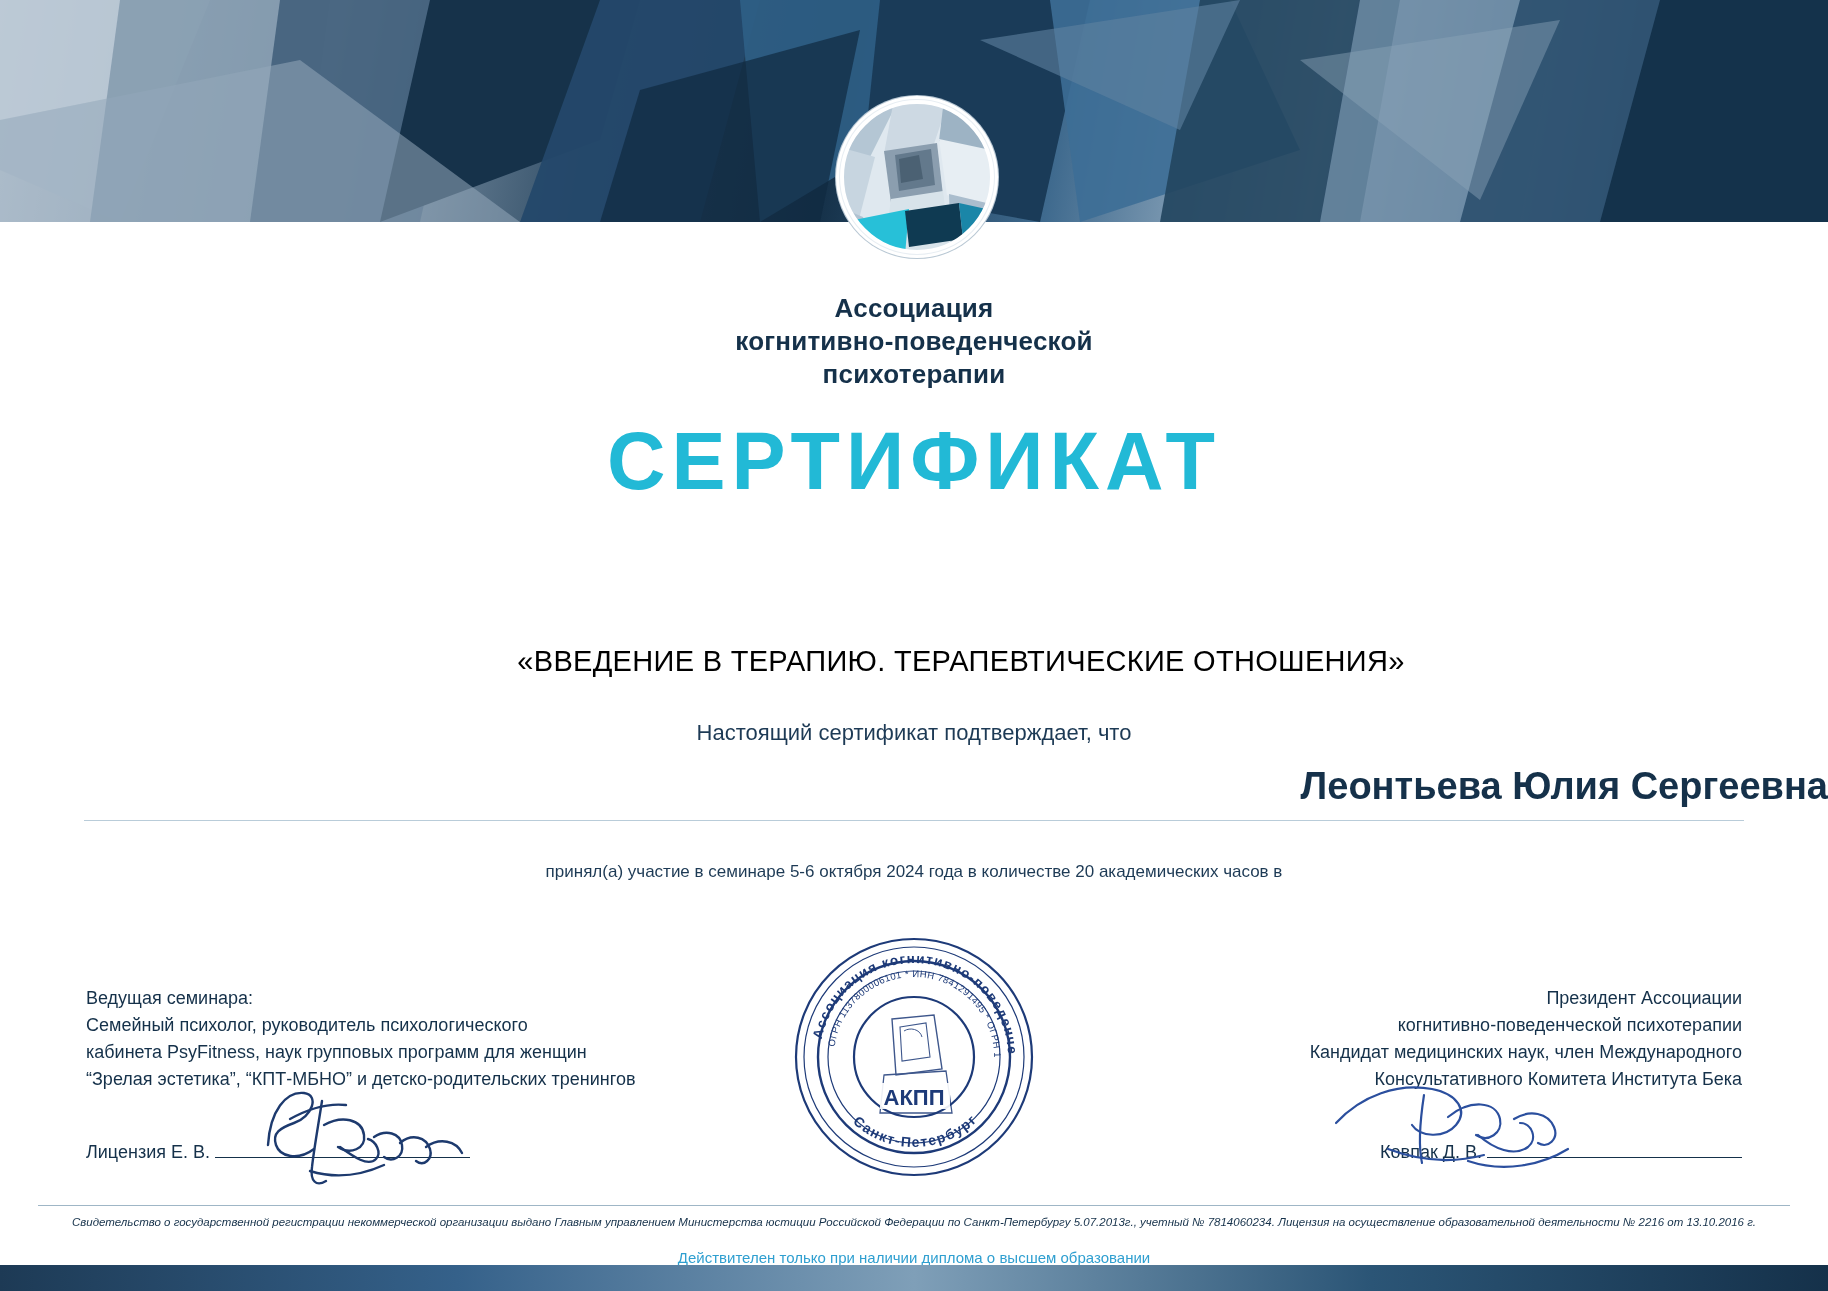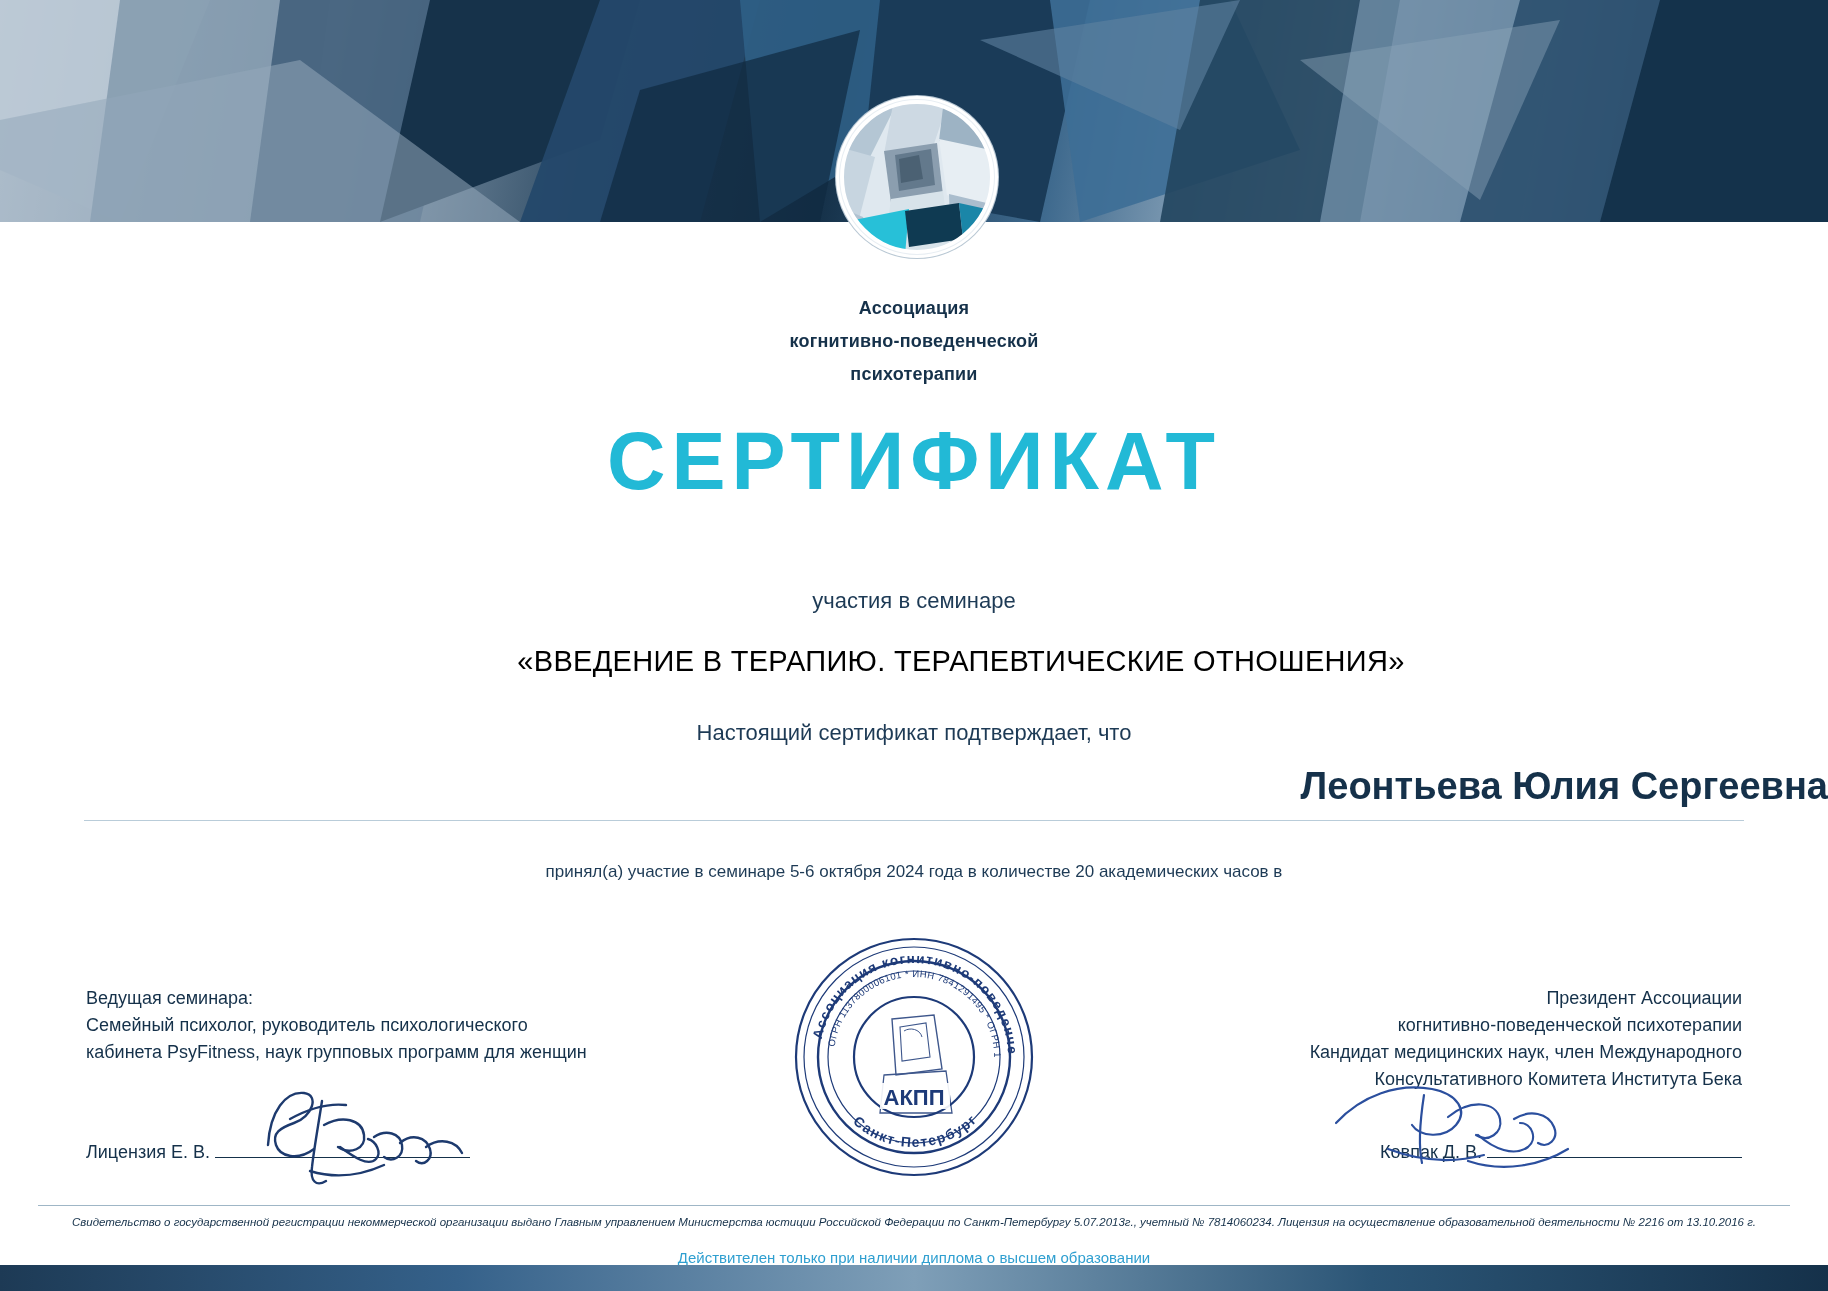--- a/index.html
+++ b/index.html
@@ -65,21 +65,21 @@
 
   
   .org-name {
     position: absolute;
     top: 292px;
     left: 0;
     width: 1828px;
     text-align: center;
     color: #15314a;
     font-weight: bold;
-    font-size: 18px;
+    font-size: 26px;
     line-height: 33px;
     letter-spacing: 0.2px;
   }
 
   
   .cert-title {
     position: absolute;
     top: 415px;
     left: 0;
     width: 1828px;
@@ -303,38 +303,38 @@
   </div>
 
   <div class="org-name">
     <div>Ассоциация</div>
     <div>когнитивно-поведенческой</div>
     <div>психотерапии</div>
   </div>
 
   <div class="cert-title">СЕРТИФИКАТ</div>
 
-  <div class="subtitle">участия в семинаре</div>
 
   <div class="seminar-name">«ВВЕДЕНИЕ В ТЕРАПИЮ. ТЕРАПЕВТИЧЕСКИЕ ОТНОШЕНИЯ»</div>
 
   <div class="confirm-line">Настоящий сертификат подтверждает, что</div>
 
   <div class="recipient">Леонтьева Юлия Сергеевна</div>
 
   <div class="divider"></div>
 
   <div class="details">
     <div>принял(а) участие в семинаре 5-6 октября 2024 года в количестве 20 академических часов в</div>
   </div>
 
   <div class="sig-left">
     <div>Ведущая семинара:</div>
     <div>Семейный психолог, руководитель психологического</div>
     <div>кабинета PsyFitness, наук групповых программ для женщин</div>
+    <div>“Зрелая эстетика”, “КПТ-МБНО” и детско-родительских тренингов</div>
   </div>
 
   <div class="sig-line-left">
     <span>Лицензия Е. В.</span>
     <span class="sig-underline"></span>
   </div>
 
   <svg class="handwriting sign-left-img" width="230" height="120" viewBox="0 0 230 120">
     <g fill="none" stroke="#1d3a6e" stroke-width="2.4" stroke-linecap="round">
       <path d="M18,70 C20,36 36,16 54,18 C70,20 62,42 44,48 C30,53 22,58 26,70 C30,82 48,86 64,74"></path>

